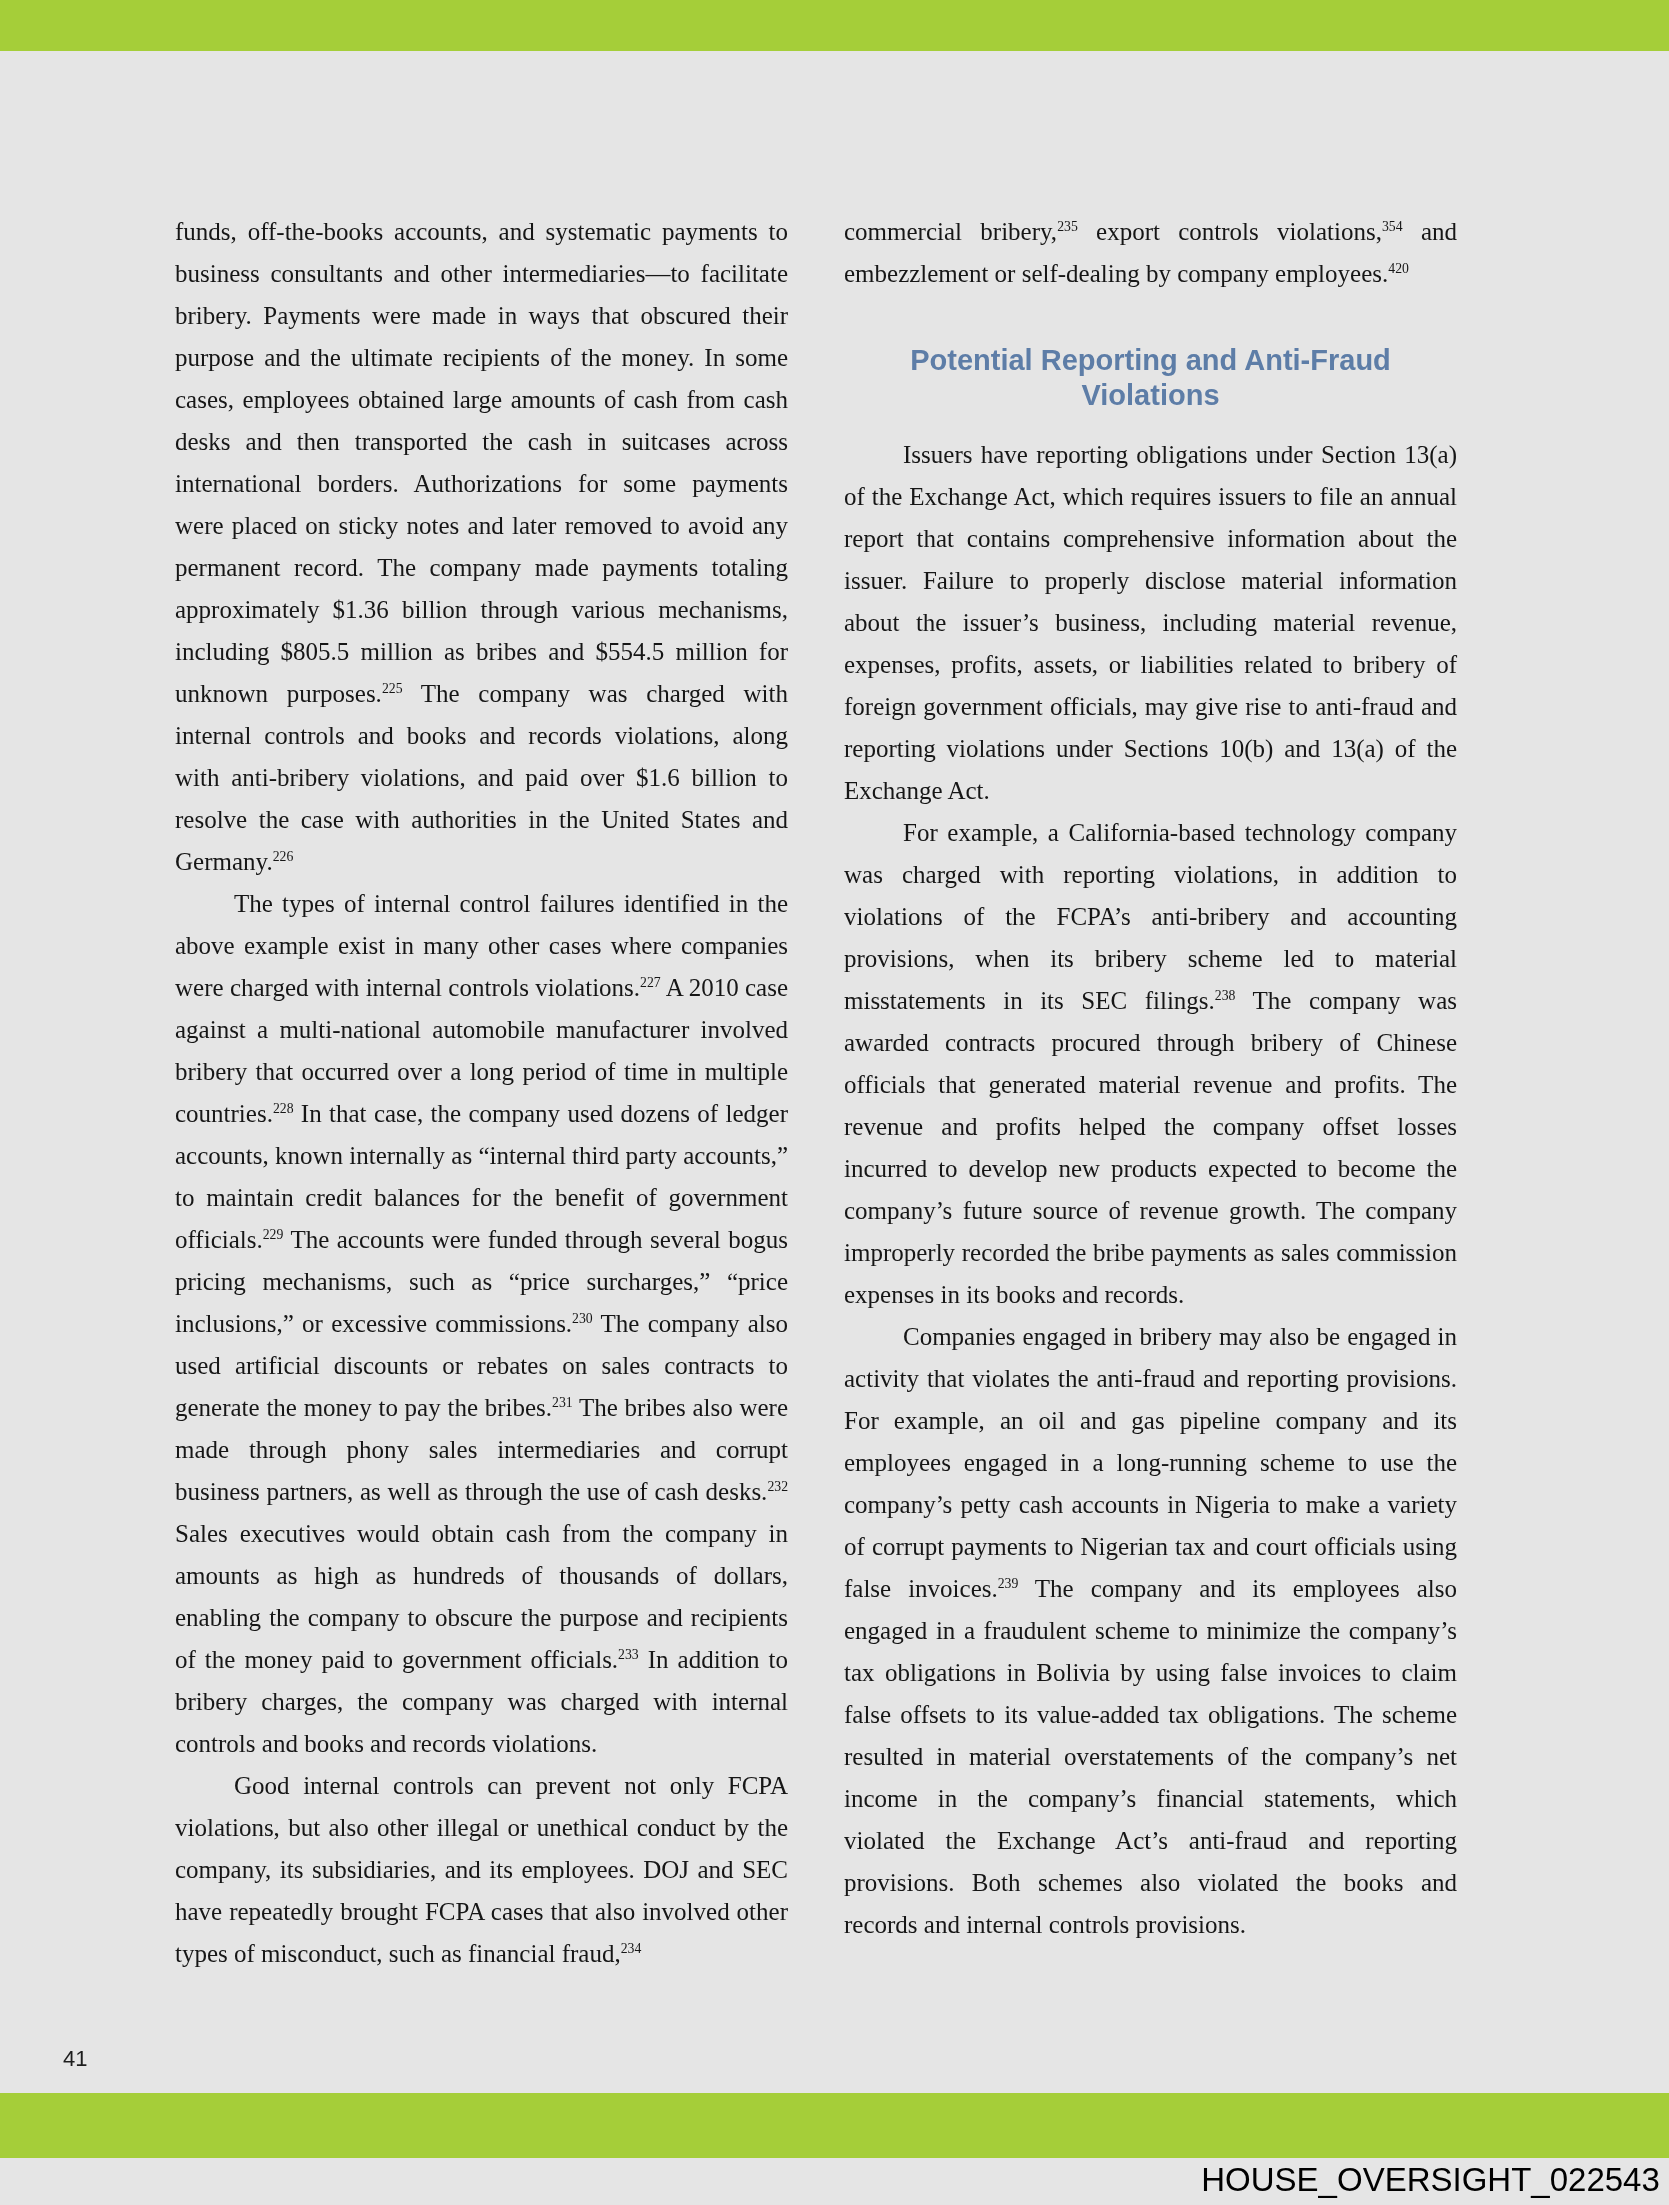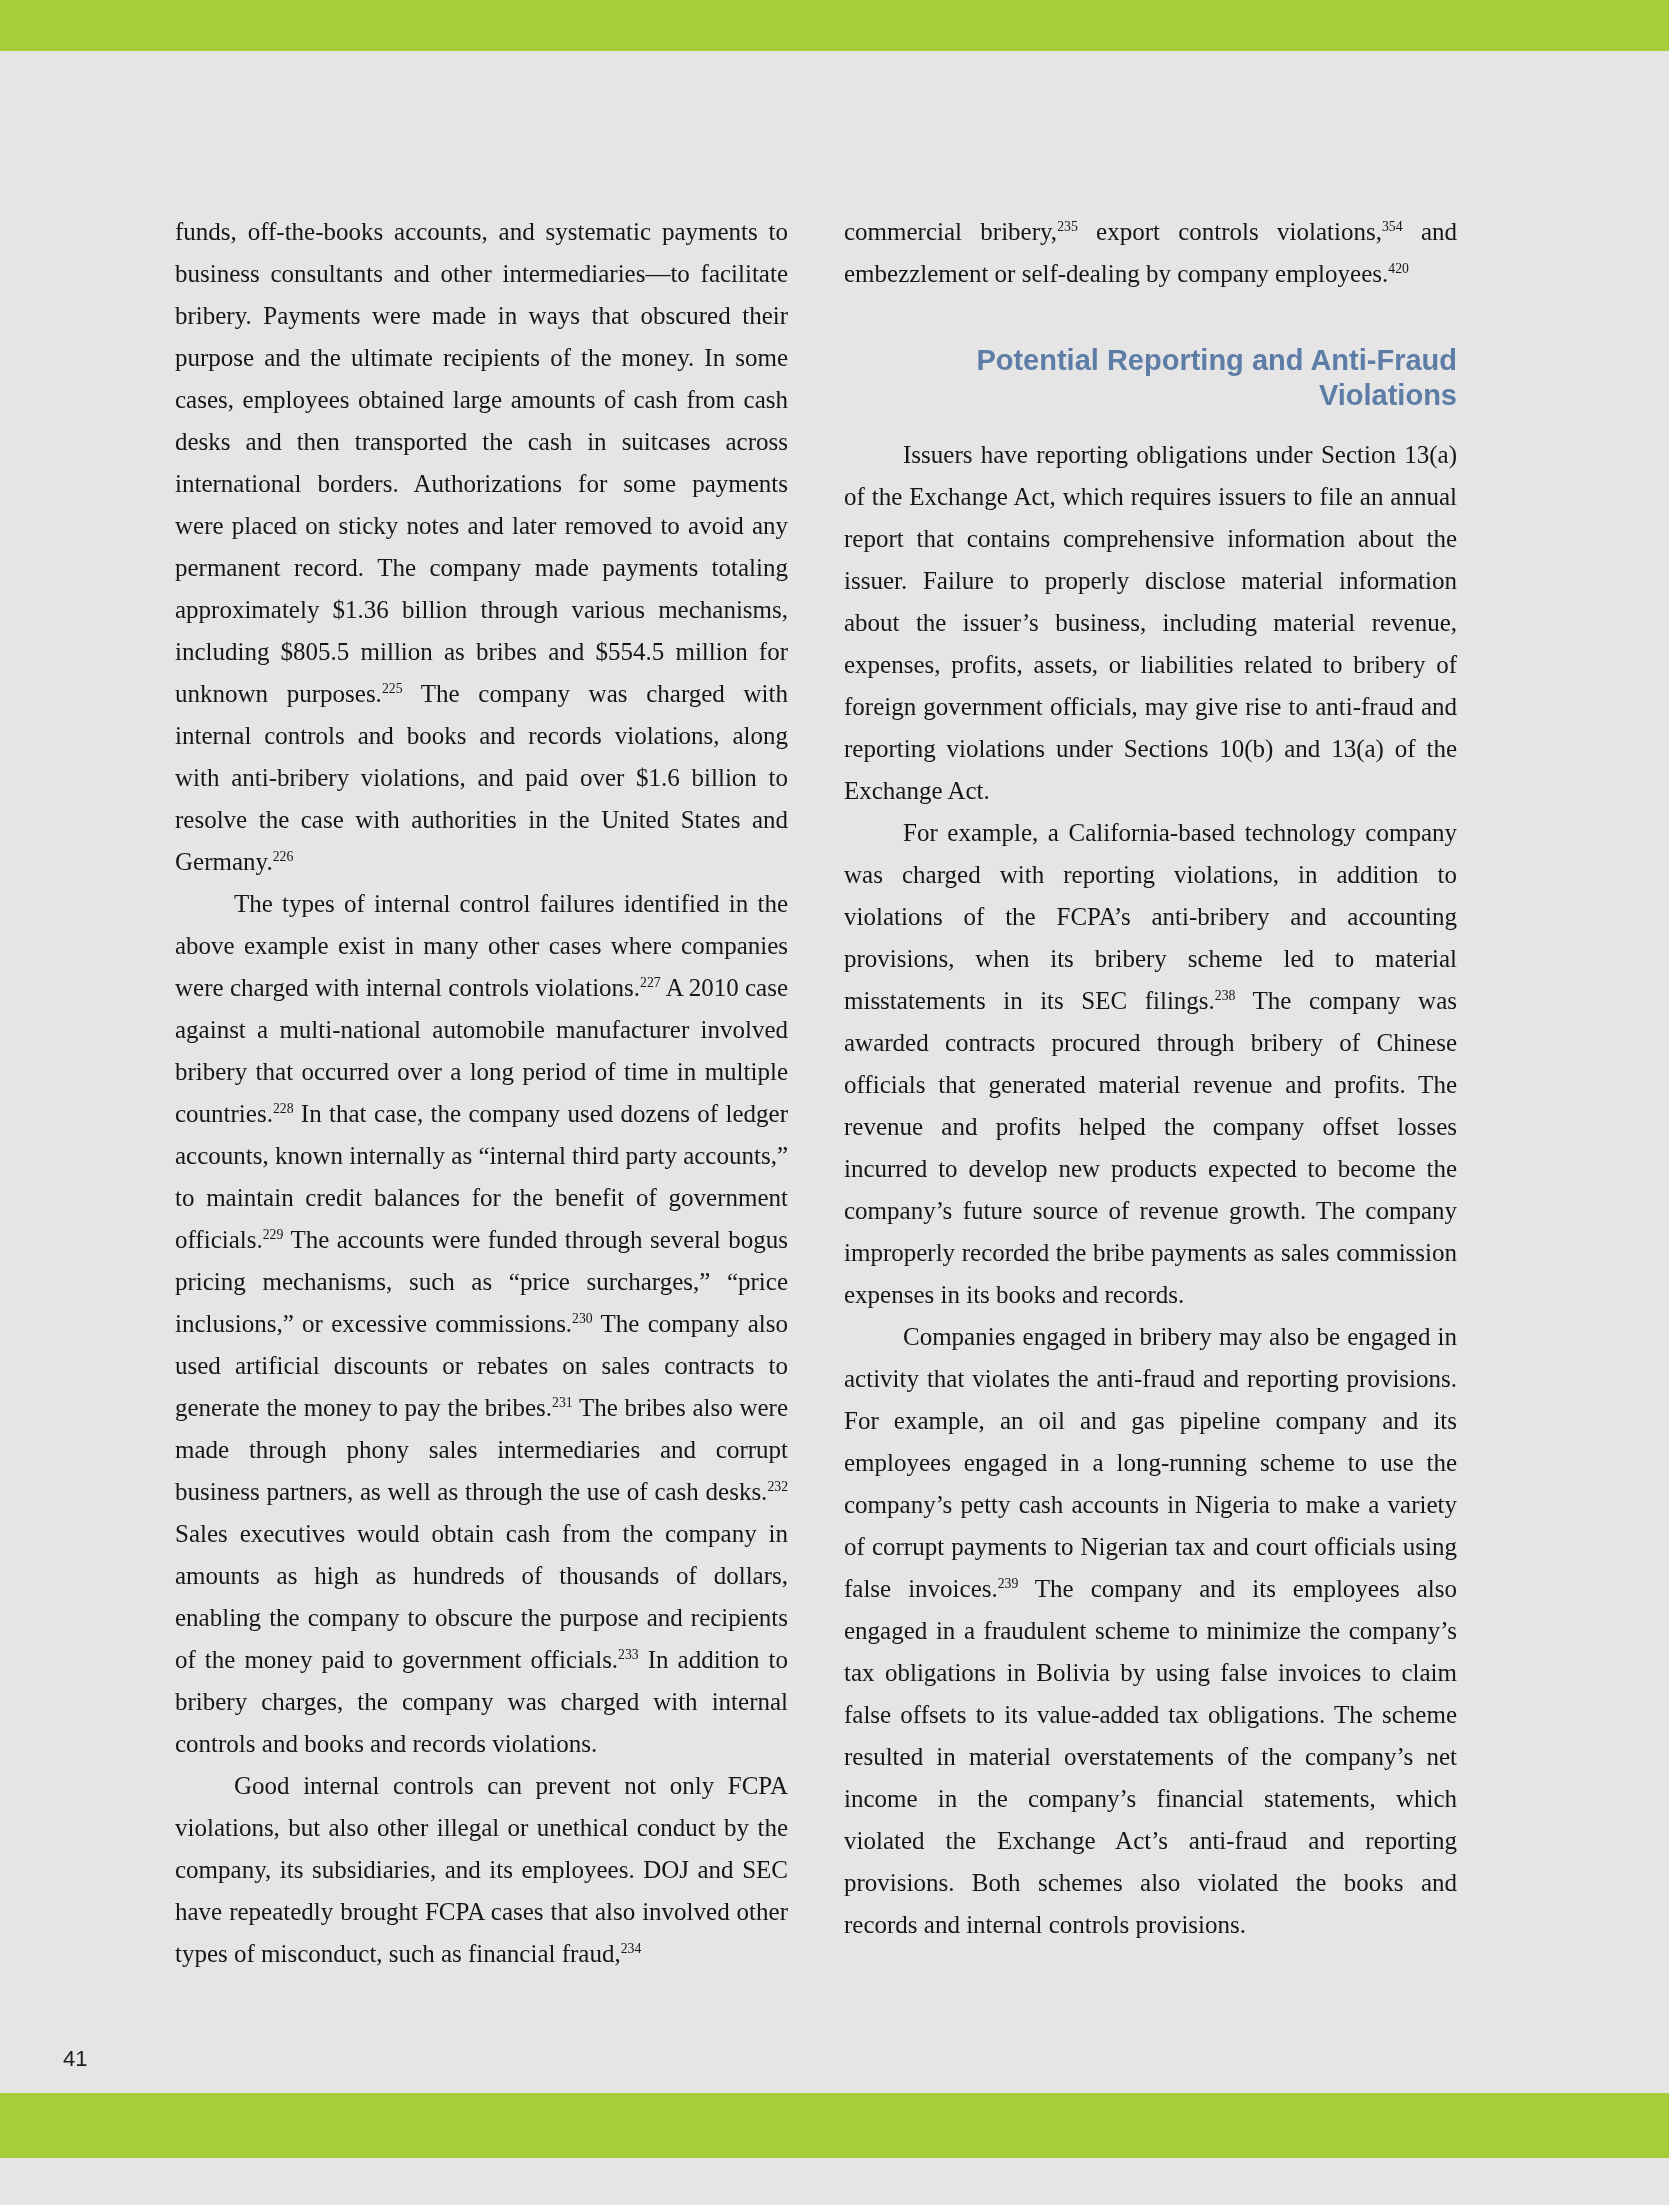--- a/index.html
+++ b/index.html
@@ -44,21 +44,21 @@
     position:relative;
     top:-0.62em;
   }
   .section-heading{
     font-family:"Liberation Sans","DejaVu Sans",sans-serif;
     font-weight:bold;
     font-size:29px;
     line-height:35px;
     color:var(--heading-blue);
     margin:48px 0 21px 0;
-    text-align:right;
+    text-align:center;
     text-indent:0;
   }
   .page-number{
     position:absolute;
     left:63px;top:2042px;
     font-family:"Liberation Sans","DejaVu Sans",sans-serif;
     font-size:22px;
     line-height:33px;
     color:#1d1d1d;
   }
@@ -96,15 +96,16 @@
           <p class="para indent">For example, a California-based technology company was charged with reporting violations, in addition to violations of the FCPA’s anti-bribery and accounting provisions, when its bribery scheme led to material misstatements in its SEC filings.<sup class="fn">238</sup> The company was awarded contracts procured through bribery of Chinese officials that generated material revenue and profits. The revenue and profits helped the company offset losses incurred to develop new products expected to become the company’s future source of revenue growth. The company improperly recorded the bribe payments as sales commission expenses in its books and records.</p>
           <p class="para indent">Companies engaged in bribery may also be engaged in activity that violates the anti-fraud and reporting provisions. For example, an oil and gas pipeline company and its employees engaged in a long-running scheme to use the company’s petty cash accounts in Nigeria to make a variety of corrupt payments to Nigerian tax and court officials using false invoices.<sup class="fn">239</sup> The company and its employees also engaged in a fraudulent scheme to minimize the company’s tax obligations in Bolivia by using false invoices to claim false offsets to its value-added tax obligations. The scheme resulted in material overstatements of the company’s net income in the company’s financial statements, which violated the Exchange Act’s anti-fraud and reporting provisions. Both schemes also violated the books and records and internal controls provisions.</p>
         </div>
     </div>
   </div>
 
   <div class="page-number">41</div>
 
   <div class="accent-bar bottom"></div>
 
+  <div class="bates-stamp">HOUSE_OVERSIGHT_022543</div>
 
 </div>
 
 
 </body></html>

